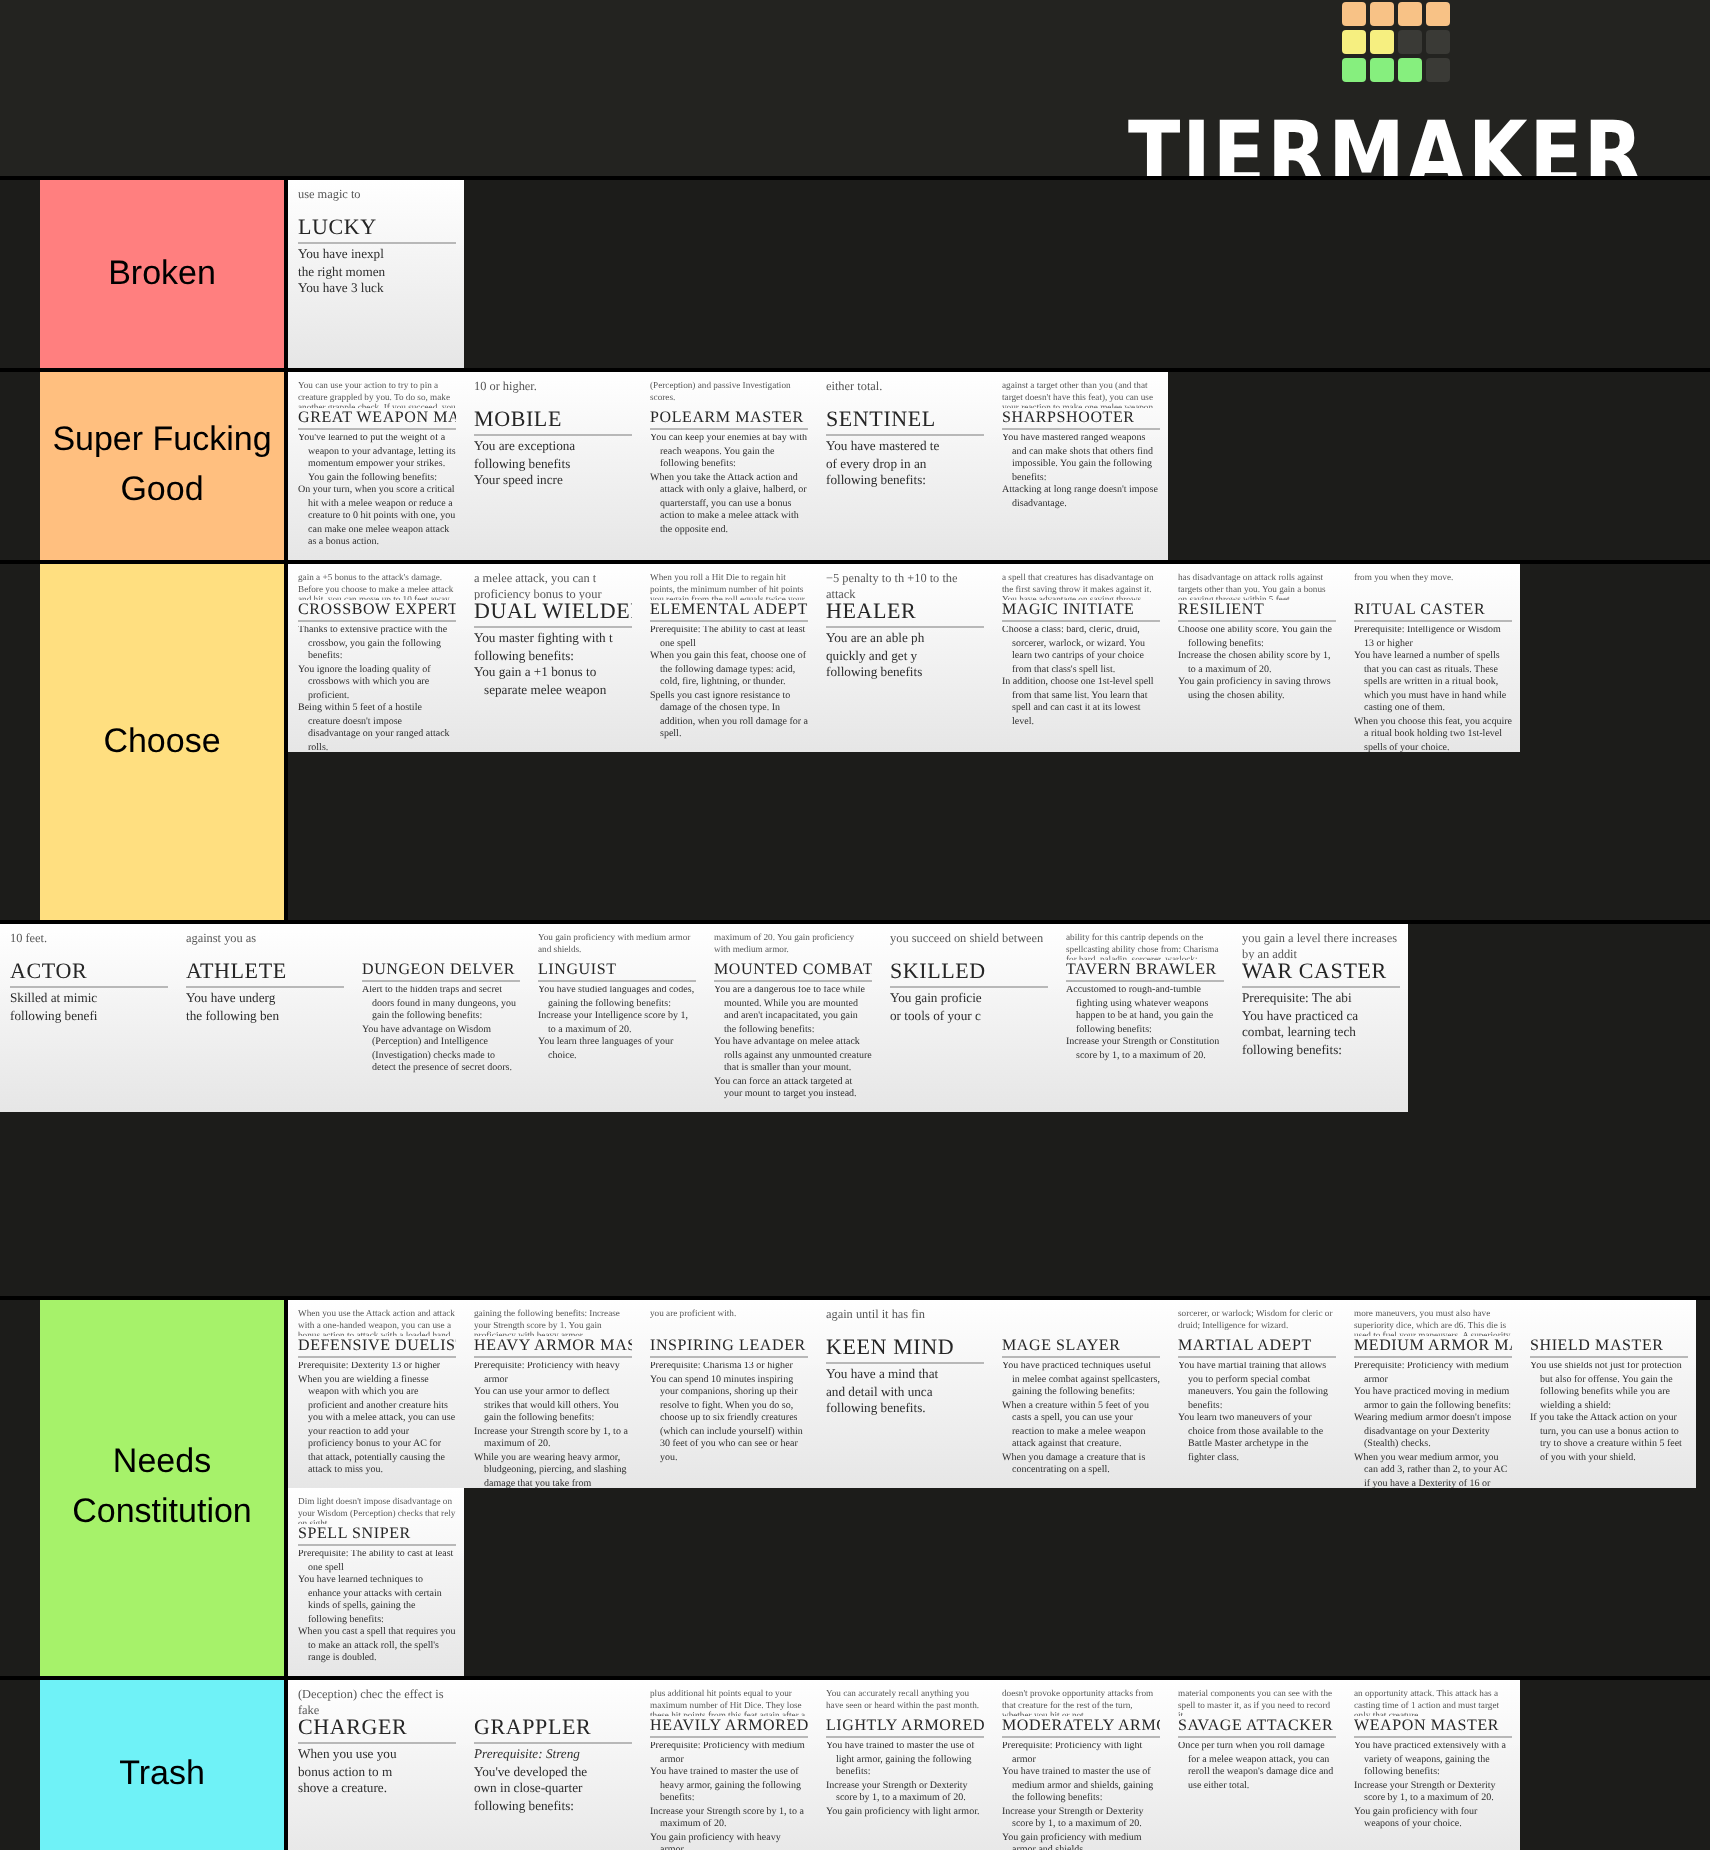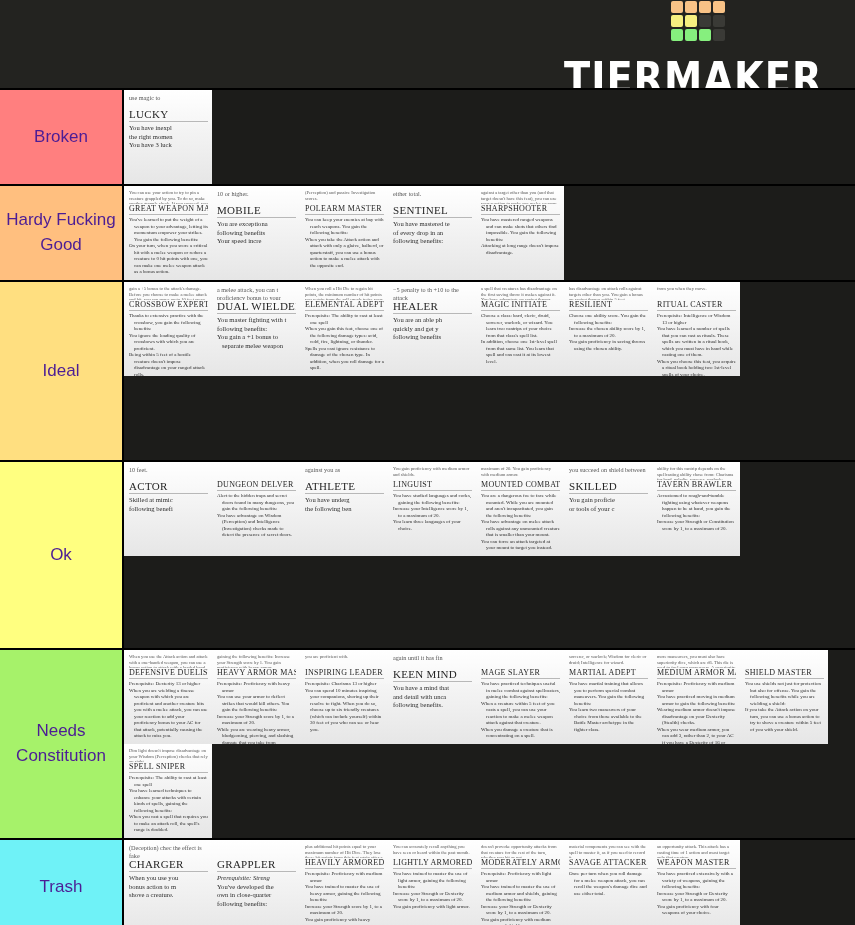--- a/index.html
+++ b/index.html
@@ -57,25 +57,26 @@
     position: relative;
   }
   .tier-row:first-child { border-top: 2px solid #000; }
   .tier-label {
     flex: 0 0 124px;
     border-right: 2px solid #000;
     display: flex;
     align-items: center;
     justify-content: center;
     text-align: center;
-    color: #4c1d95;
+    color: #000000;
     font-size: 17px;
     line-height: 1.45;
     padding: 4px 6px;
     word-break: break-word;
+    margin-left: 20px;
   }
   .tier-items {
     flex: 1 1 auto;
     display: flex;
     flex-wrap: wrap;
     align-content: flex-start;
     background: #1c1c1a;
   }
 
   
@@ -169,21 +170,21 @@
               <div class="feat-body">
                 <span class="bullet">You have inexpl</span>
                 <span class="bullet">the right momen</span>
                 <span class="bullet">You have 3 luck</span>
               </div>
             </div>
           </div>
         </div>
       </div>
       <div class="tier-row" style="min-height: 94px;">
-        <div class="tier-label" style="background: rgb(255, 191, 127);">Hardy Fucking Good</div>
+        <div class="tier-label" style="background: rgb(255, 191, 127);">Super Fucking Good</div>
         <div class="tier-items">
           <div class="card tiny">
             <div class="paper">
               <div class="tail">You can use your action to try to pin a creature grappled by you. To do so, make another grapple check. If you succeed, you and the creature are both restrained until the grapple ends. Creatures that are one size larger than you automatically succeed on checks to escape.</div>
               <div class="feat-name">Great Weapon Master</div>
               <div class="feat-body">
                 <span class="bullet">You've learned to put the weight of a weapon to your advantage, letting its momentum empower your strikes. You gain the following benefits:</span>
                 <span class="bullet">On your turn, when you score a critical hit with a melee weapon or reduce a creature to 0 hit points with one, you can make one melee weapon attack as a bonus action.</span>
               </div>
             </div>
@@ -226,21 +227,21 @@
               <div class="feat-name">Sharpshooter</div>
               <div class="feat-body">
                 <span class="bullet">You have mastered ranged weapons and can make shots that others find impossible. You gain the following benefits:</span>
                 <span class="bullet">Attacking at long range doesn't impose disadvantage.</span>
               </div>
             </div>
           </div>
         </div>
       </div>
       <div class="tier-row" style="min-height: 180px;">
-        <div class="tier-label" style="background: rgb(255, 223, 128);">Ideal</div>
+        <div class="tier-label" style="background: rgb(255, 223, 128);">Choose</div>
         <div class="tier-items">
           <div class="card tiny">
             <div class="paper">
               <div class="tail">gain a +5 bonus to the attack's damage. Before you choose to make a melee attack and hit, you can move up to 10 feet away from you (if you are within 5 feet and you succeed).</div>
               <div class="feat-name">Crossbow Expert</div>
               <div class="feat-body">
                 <span class="bullet">Thanks to extensive practice with the crossbow, you gain the following benefits:</span>
                 <span class="bullet">You ignore the loading quality of crossbows with which you are proficient.</span>
                 <span class="bullet">Being within 5 feet of a hostile creature doesn't impose disadvantage on your ranged attack rolls.</span>
               </div>
@@ -307,49 +308,48 @@
               <div class="feat-body">
                 <span class="bullet">Prerequisite: Intelligence or Wisdom 13 or higher</span>
                 <span class="bullet">You have learned a number of spells that you can cast as rituals. These spells are written in a ritual book, which you must have in hand while casting one of them.</span>
                 <span class="bullet">When you choose this feat, you acquire a ritual book holding two 1st-level spells of your choice.</span>
               </div>
             </div>
           </div>
         </div>
       </div>
       <div class="tier-row" style="min-height: 188px;">
-        <div class="tier-label" style="background: rgb(255, 255, 128);">Ok</div>
         <div class="tier-items">
           <div class="card">
             <div class="paper">
               <div class="tail">10 feet.</div>
               <div class="feat-name">Actor</div>
               <div class="feat-body">
                 <span class="bullet">Skilled at mimic</span>
                 <span class="bullet">following benefi</span>
               </div>
             </div>
           </div>
+          <div class="card">
+            <div class="paper">
+              <div class="tail">against you as</div>
+              <div class="feat-name">Athlete</div>
+              <div class="feat-body">
+                <span class="bullet">You have underg</span>
+                <span class="bullet">the following ben</span>
+              </div>
+            </div>
+          </div>
           <div class="card tiny">
             <div class="paper">
               <div class="tail"></div>
               <div class="feat-name">Dungeon Delver</div>
               <div class="feat-body">
                 <span class="bullet">Alert to the hidden traps and secret doors found in many dungeons, you gain the following benefits:</span>
                 <span class="bullet">You have advantage on Wisdom (Perception) and Intelligence (Investigation) checks made to detect the presence of secret doors.</span>
-              </div>
-            </div>
-          </div>
-          <div class="card">
-            <div class="paper">
-              <div class="tail">against you as</div>
-              <div class="feat-name">Athlete</div>
-              <div class="feat-body">
-                <span class="bullet">You have underg</span>
-                <span class="bullet">the following ben</span>
               </div>
             </div>
           </div>
           <div class="card tiny">
             <div class="paper">
               <div class="tail">You gain proficiency with medium armor and shields.</div>
               <div class="feat-name">Linguist</div>
               <div class="feat-body">
                 <span class="bullet">You have studied languages and codes, gaining the following benefits:</span>
                 <span class="bullet">Increase your Intelligence score by 1, to a maximum of 20.</span>
@@ -378,20 +378,32 @@
               </div>
             </div>
           </div>
           <div class="card tiny">
             <div class="paper">
               <div class="tail">ability for this cantrip depends on the spellcasting ability chose from: Charisma for bard, paladin, sorcerer, warlock; Wisdom for cleric or druid; Intelligence for wizard.</div>
               <div class="feat-name">Tavern Brawler</div>
               <div class="feat-body">
                 <span class="bullet">Accustomed to rough-and-tumble fighting using whatever weapons happen to be at hand, you gain the following benefits:</span>
                 <span class="bullet">Increase your Strength or Constitution score by 1, to a maximum of 20.</span>
+              </div>
+            </div>
+          </div>
+          <div class="card">
+            <div class="paper">
+              <div class="tail">you gain a level there increases by an addit</div>
+              <div class="feat-name">War Caster</div>
+              <div class="feat-body">
+                <span class="bullet">Prerequisite: The abi</span>
+                <span class="bullet">You have practiced ca</span>
+                <span class="bullet">combat, learning tech</span>
+                <span class="bullet">following benefits:</span>
               </div>
             </div>
           </div>
         </div>
       </div>
       <div class="tier-row" style="min-height: 190px;">
         <div class="tier-label" style="background: rgb(166, 242, 106);">Needs Constitution</div>
         <div class="tier-items">
           <div class="card tiny">
             <div class="paper">

